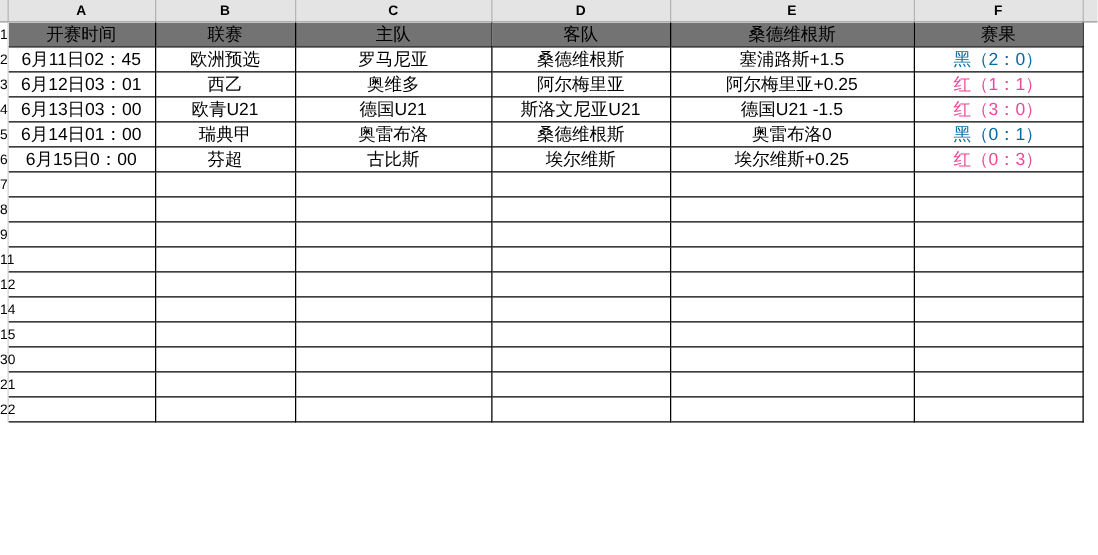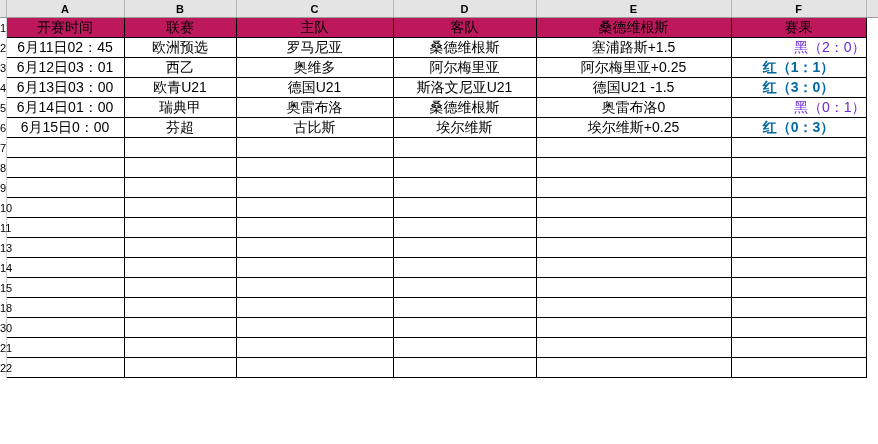--- a/index.html
+++ b/index.html
@@ -61,28 +61,28 @@
     border: 1px solid #000000;
     font-size: 14px;
     text-align: center;
     vertical-align: middle;
     white-space: nowrap;
     overflow: hidden;
     color: #000000;
     font-family: "Liberation Sans", sans-serif;
   }
   .cell.header {
-    background: #be185d;
+    background: #737373;
     font-weight: normal;
   }
   .cell.empty {
     background: #ffffff;
   }
-  .red { color: #0369a1; font-weight: bold; }
-  .black { color: #6d28d9; text-align: right; }
+  .red { color: #ec4899; }
+  .black { color: #0369a1; }
   
   .tail {
     border: none;
     background: #ffffff;
   }
   .tailhead {
     background: #e4e4e4;
     border-bottom: 1px solid #9a9a9a;
   }
 </style>
@@ -201,71 +201,51 @@
         <td class="rowhead">9</td>
         <td class="cell empty"></td>
         <td class="cell empty"></td>
         <td class="cell empty"></td>
         <td class="cell empty"></td>
         <td class="cell empty"></td>
         <td class="cell empty"></td>
         <td class="tail"></td>
       </tr>
       <tr>
-        <td class="rowhead">10</td>
-        <td class="cell empty"></td>
-        <td class="cell empty"></td>
-        <td class="cell empty"></td>
-        <td class="cell empty"></td>
-        <td class="cell empty"></td>
-        <td class="cell empty"></td>
-        <td class="tail"></td>
-      </tr>
-      <tr>
         <td class="rowhead">11</td>
         <td class="cell empty"></td>
         <td class="cell empty"></td>
         <td class="cell empty"></td>
         <td class="cell empty"></td>
         <td class="cell empty"></td>
         <td class="cell empty"></td>
         <td class="tail"></td>
       </tr>
       <tr>
-        <td class="rowhead">13</td>
+        <td class="rowhead">12</td>
         <td class="cell empty"></td>
         <td class="cell empty"></td>
         <td class="cell empty"></td>
         <td class="cell empty"></td>
         <td class="cell empty"></td>
         <td class="cell empty"></td>
         <td class="tail"></td>
       </tr>
       <tr>
         <td class="rowhead">14</td>
         <td class="cell empty"></td>
         <td class="cell empty"></td>
         <td class="cell empty"></td>
         <td class="cell empty"></td>
         <td class="cell empty"></td>
         <td class="cell empty"></td>
         <td class="tail"></td>
       </tr>
       <tr>
         <td class="rowhead">15</td>
-        <td class="cell empty"></td>
-        <td class="cell empty"></td>
-        <td class="cell empty"></td>
-        <td class="cell empty"></td>
-        <td class="cell empty"></td>
-        <td class="cell empty"></td>
-        <td class="tail"></td>
-      </tr>
-      <tr>
-        <td class="rowhead">18</td>
         <td class="cell empty"></td>
         <td class="cell empty"></td>
         <td class="cell empty"></td>
         <td class="cell empty"></td>
         <td class="cell empty"></td>
         <td class="cell empty"></td>
         <td class="tail"></td>
       </tr>
       <tr>
         <td class="rowhead">30</td>

